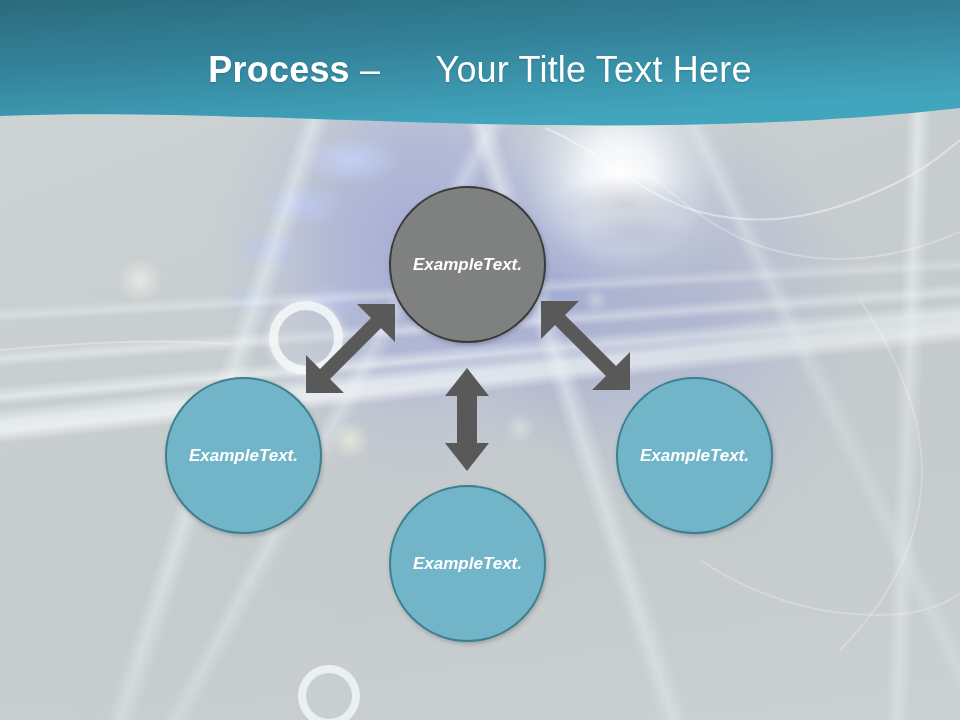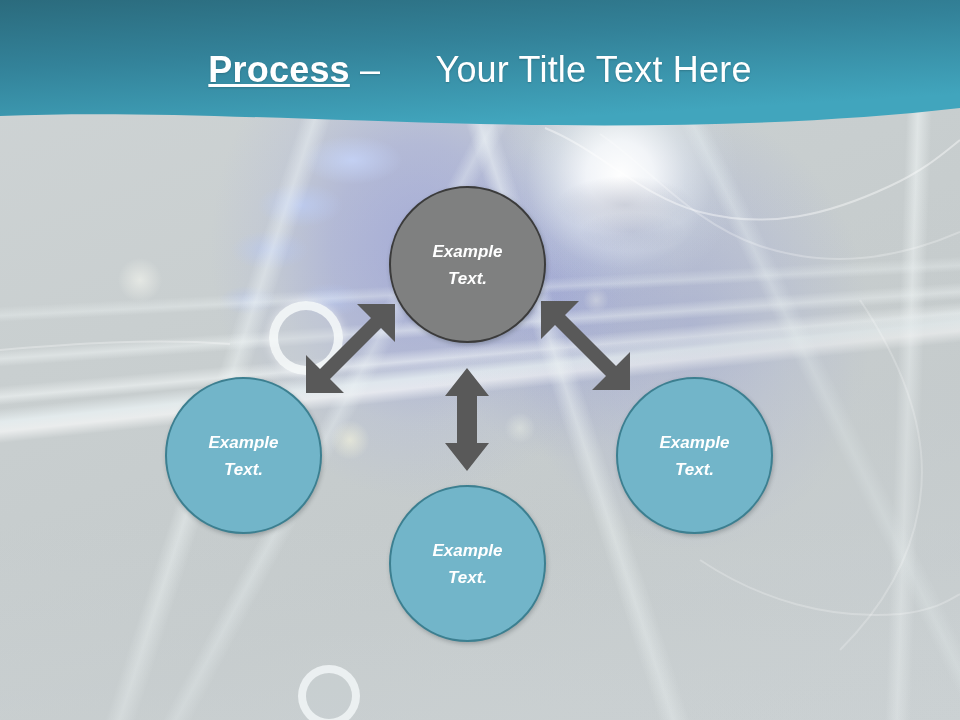--- a/index.html
+++ b/index.html
@@ -148,29 +148,29 @@
     left: 0; top: 48px;
     width: 960px;
     text-align: center;
     color: #ffffff;
     font-size: 36px;
     line-height: 44px;
     letter-spacing: 0.2px;
     white-space: nowrap;
     text-shadow: 0 1px 2px rgba(0,0,0,0.18);
   }
-  .title-strong { font-weight: bold; text-decoration: underline; }
+  .title-strong { font-weight: bold; }
   .title-rest   { font-weight: normal; margin-left: 45px; }
 
   
   .node {
     position: absolute;
     border-radius: 50%;
     display: flex;
-    flex-direction: column;
+    flex-direction: row;
     align-items: center;
     justify-content: center;
     color: #ffffff;
     font-style: italic;
     font-weight: bold;
     font-size: 17px;
     line-height: 27px;
     text-align: center;
     box-shadow: 1px 2px 4px rgba(40,50,55,0.28);
     box-sizing: border-box;

